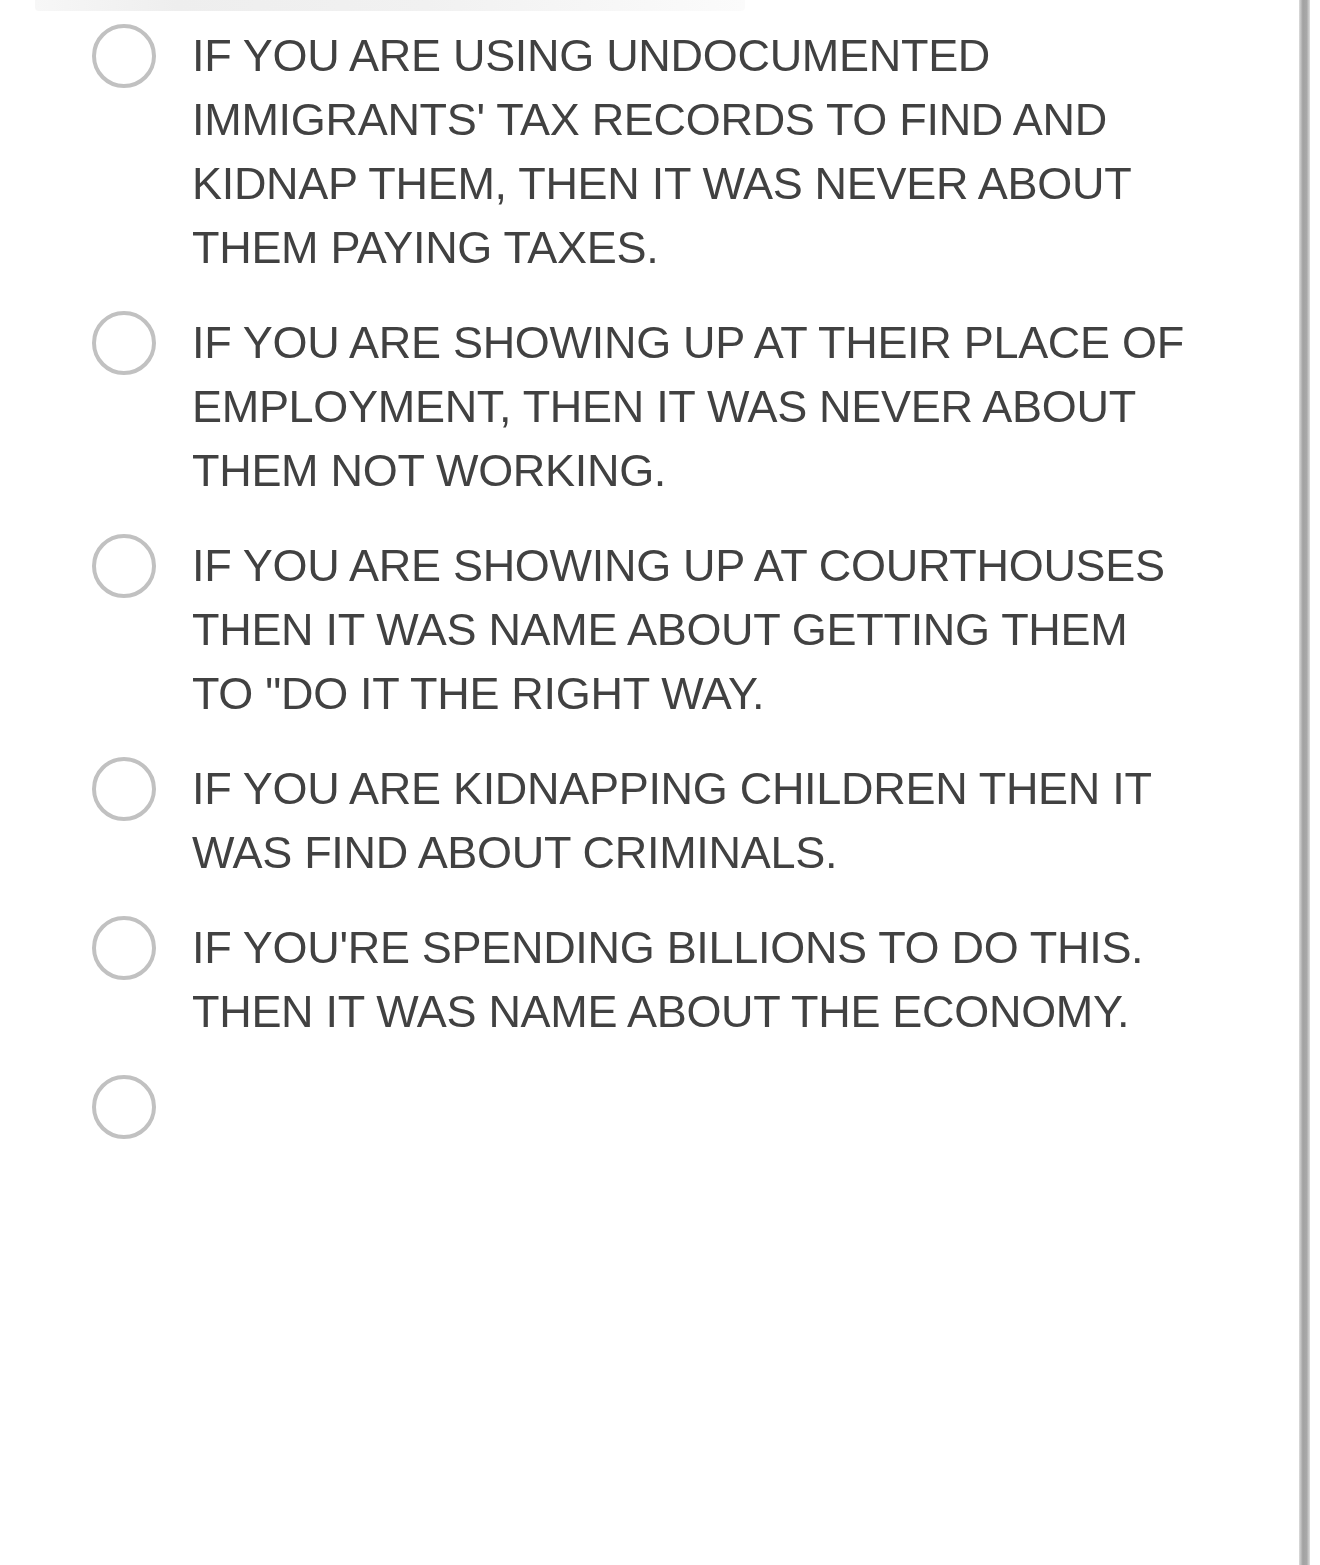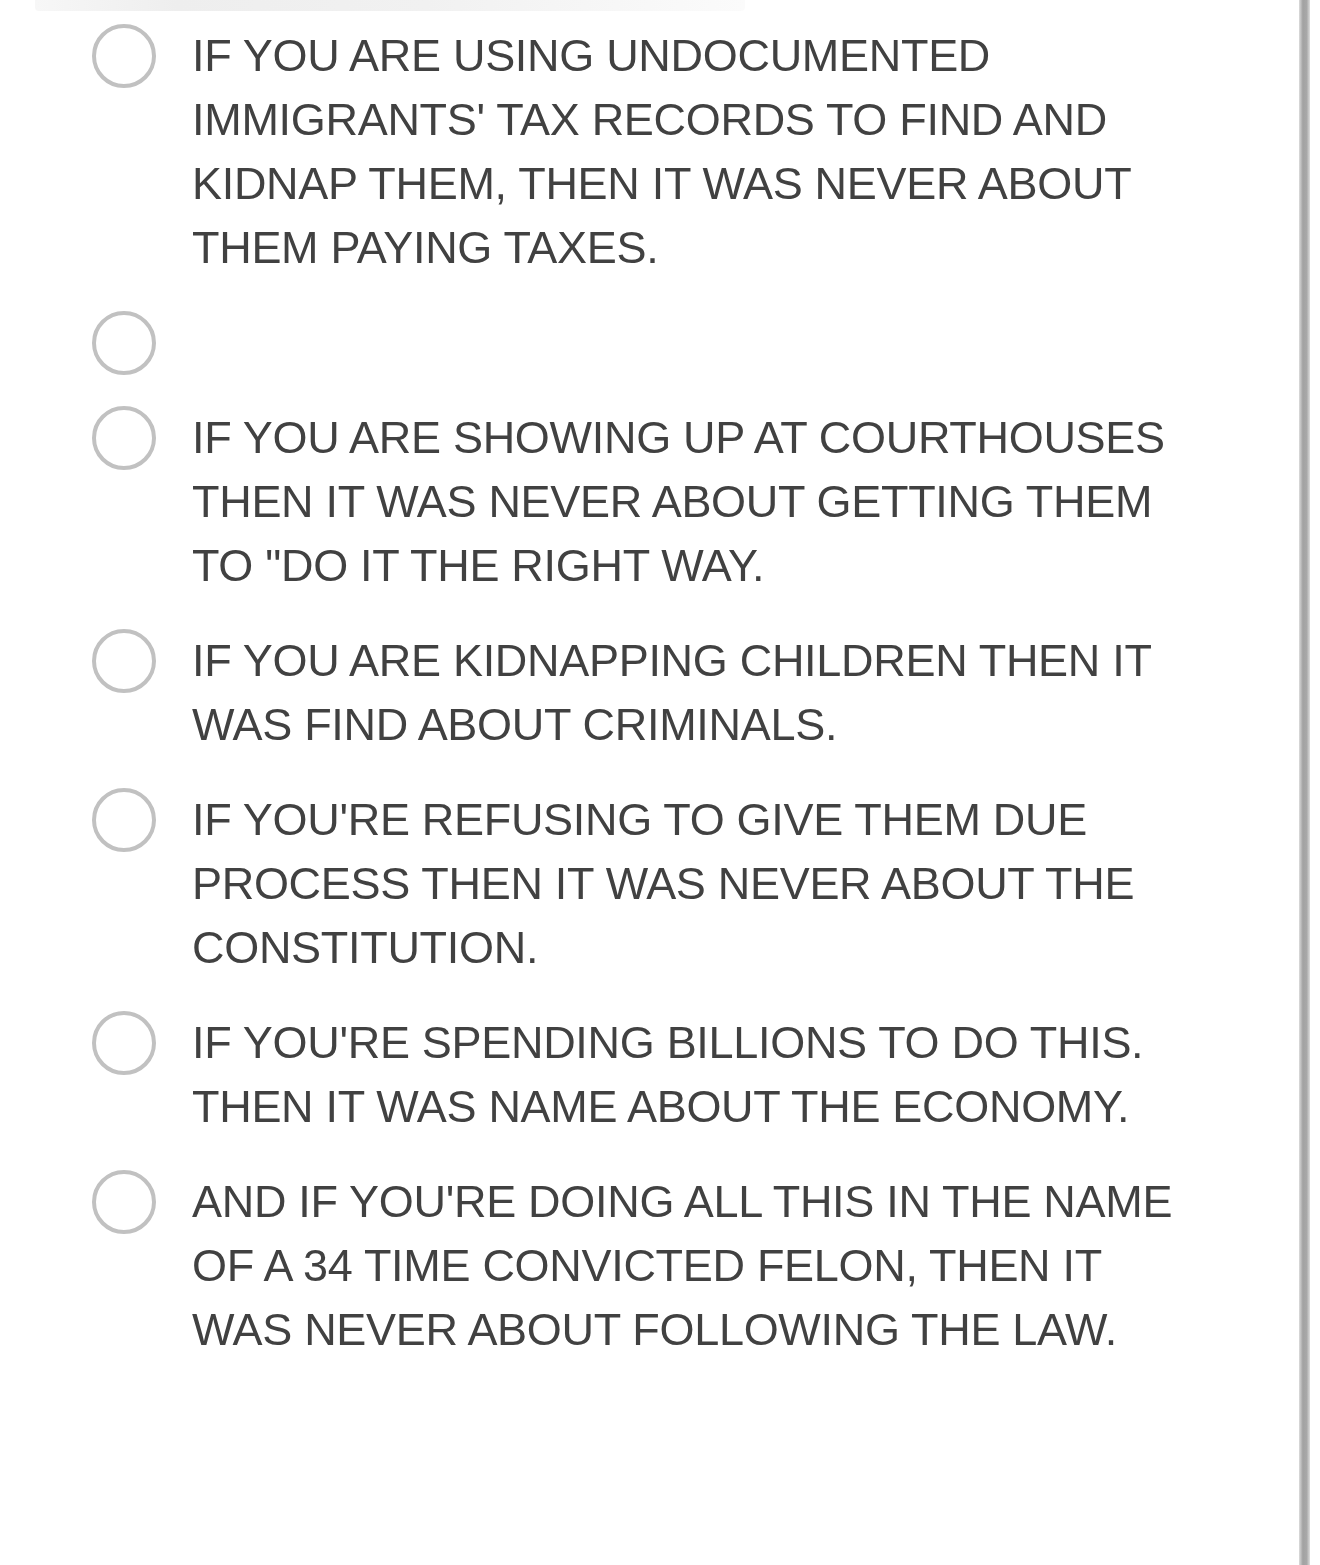--- a/index.html
+++ b/index.html
@@ -78,49 +78,43 @@
     <div class="item">
       <div class="bullet"></div>
       <div class="item-text">IF YOU ARE USING UNDOCUMENTED
 IMMIGRANTS' TAX RECORDS TO FIND AND
 KIDNAP THEM, THEN IT WAS NEVER ABOUT
 THEM PAYING TAXES.</div>
     </div>
 
     <div class="item">
       <div class="bullet"></div>
+      <div class="item-text">IF YOU ARE SHOWING UP AT THEIR PLACE OF
+EMPLOYMENT, THEN IT WAS NEVER ABOUT
+THEM NOT WORKING.</div>
     </div>
 
     <div class="item">
       <div class="bullet"></div>
       <div class="item-text">IF YOU ARE SHOWING UP AT COURTHOUSES
-THEN IT WAS NEVER ABOUT GETTING THEM
+THEN IT WAS NAME ABOUT GETTING THEM
 TO "DO IT THE RIGHT WAY.</div>
     </div>
 
     <div class="item">
       <div class="bullet"></div>
       <div class="item-text">IF YOU ARE KIDNAPPING CHILDREN THEN IT
 WAS FIND ABOUT CRIMINALS.</div>
     </div>
 
-    <div class="item">
-      <div class="bullet"></div>
-      <div class="item-text">IF YOU'RE REFUSING TO GIVE THEM DUE
-PROCESS THEN IT WAS NEVER ABOUT THE
-CONSTITUTION.</div>
-    </div>
 
     <div class="item">
       <div class="bullet"></div>
       <div class="item-text">IF YOU'RE SPENDING BILLIONS TO DO THIS.
 THEN IT WAS NAME ABOUT THE ECONOMY.</div>
     </div>
 
     <div class="item">
       <div class="bullet"></div>
-      <div class="item-text">AND IF YOU'RE DOING ALL THIS IN THE NAME
-OF A 34 TIME CONVICTED FELON, THEN IT
-WAS NEVER ABOUT FOLLOWING THE LAW.</div>
     </div>
 
   </div>
 </div>
 
 </body></html>

